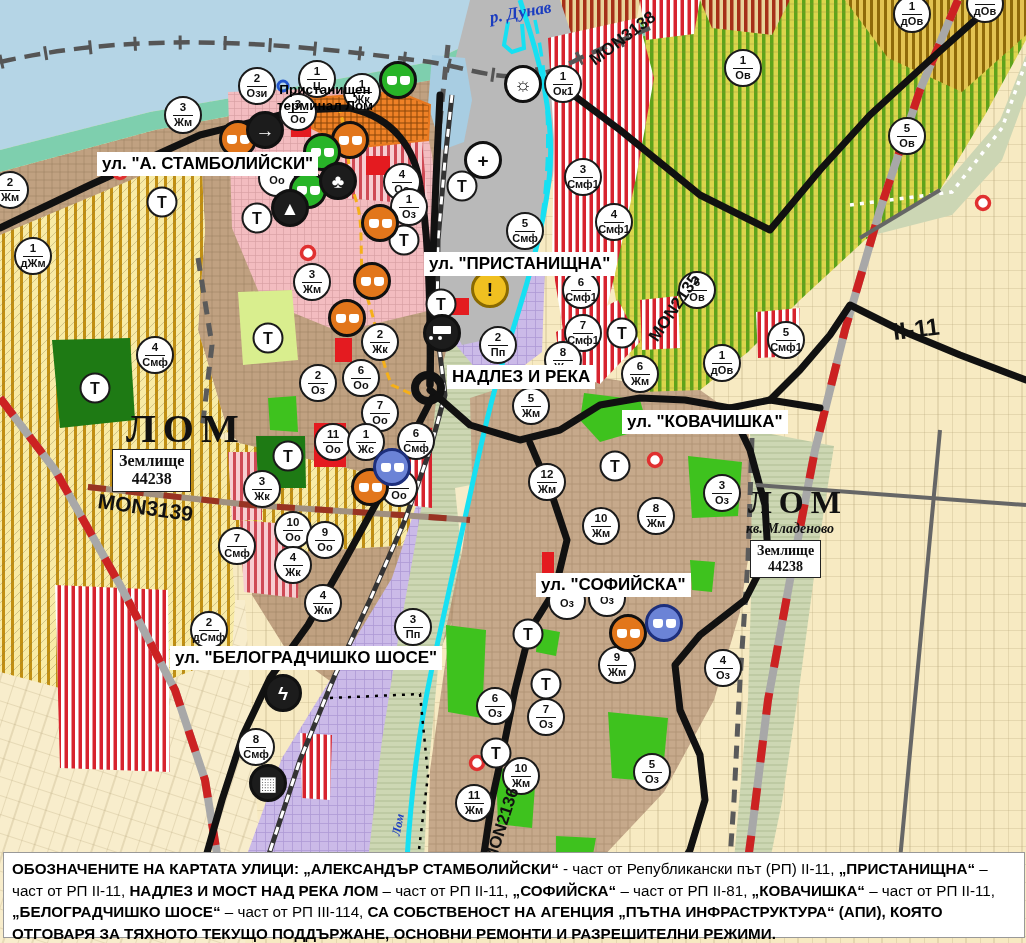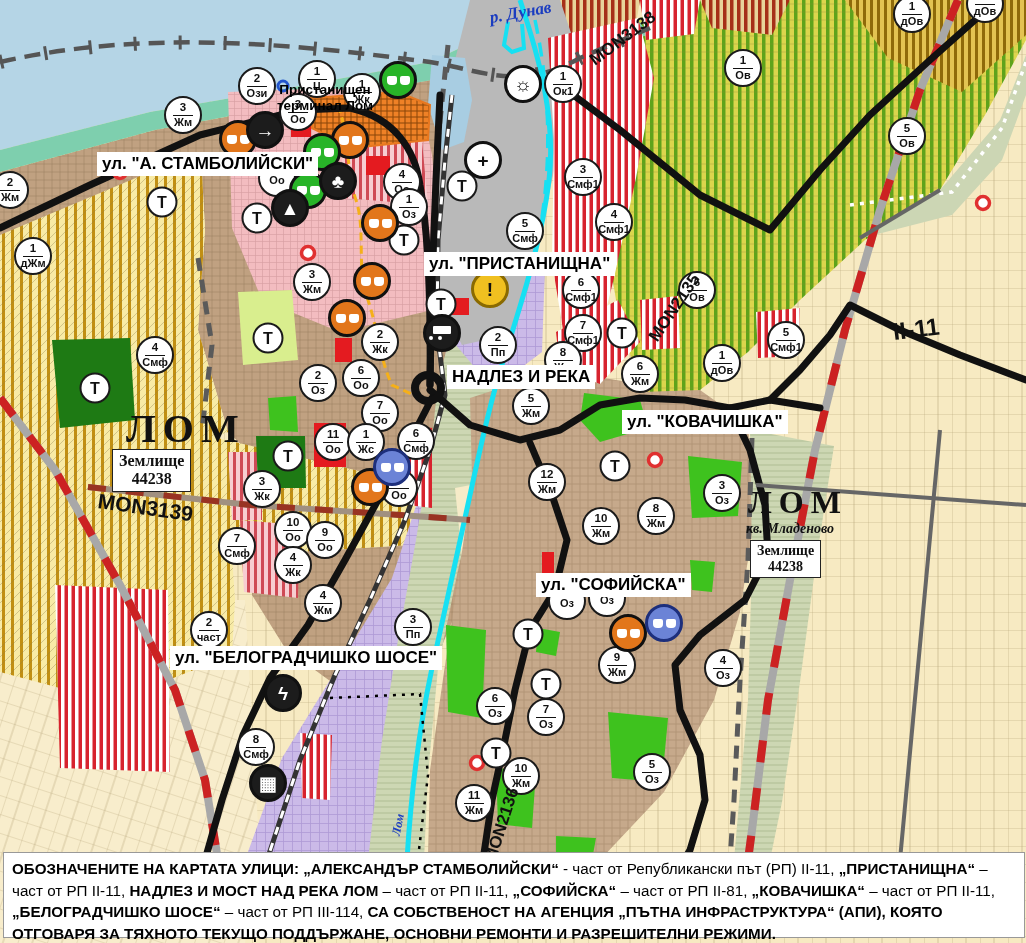--- a/index.html
+++ b/index.html
@@ -447,21 +447,21 @@
         <span class="code">Жк</span>
       </div>
       <div class="marker" style="left: 323px; top: 603px;">
         <span class="num">4</span>
         <span class="bar"></span>
         <span class="code">Жм</span>
       </div>
       <div class="marker" style="left: 209px; top: 630px;">
         <span class="num">2</span>
         <span class="bar"></span>
-        <span class="code">част</span>
+        <span class="code">дСмф</span>
       </div>
       <div class="marker" style="left: 413px; top: 627px;">
         <span class="num">3</span>
         <span class="bar"></span>
         <span class="code">Пп</span>
       </div>
       <div class="marker" style="left: 256px; top: 747px;">
         <span class="num">8</span>
         <span class="bar"></span>
         <span class="code">Смф</span>

